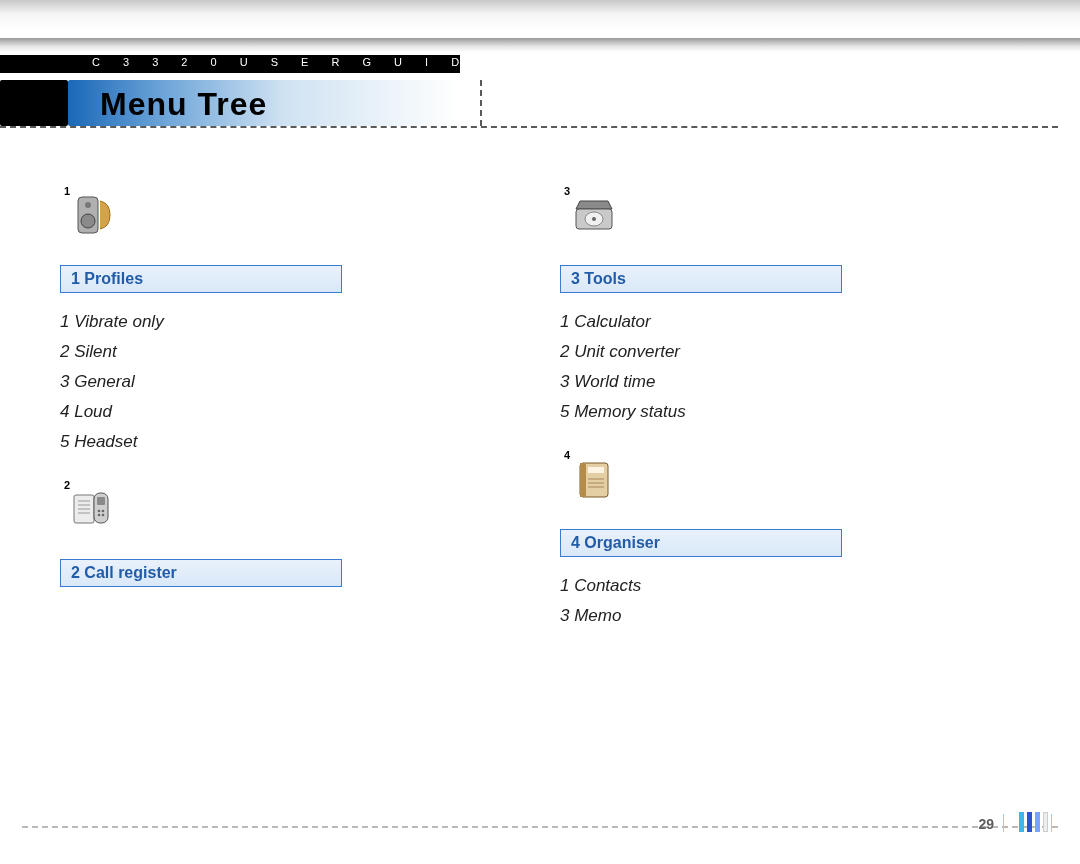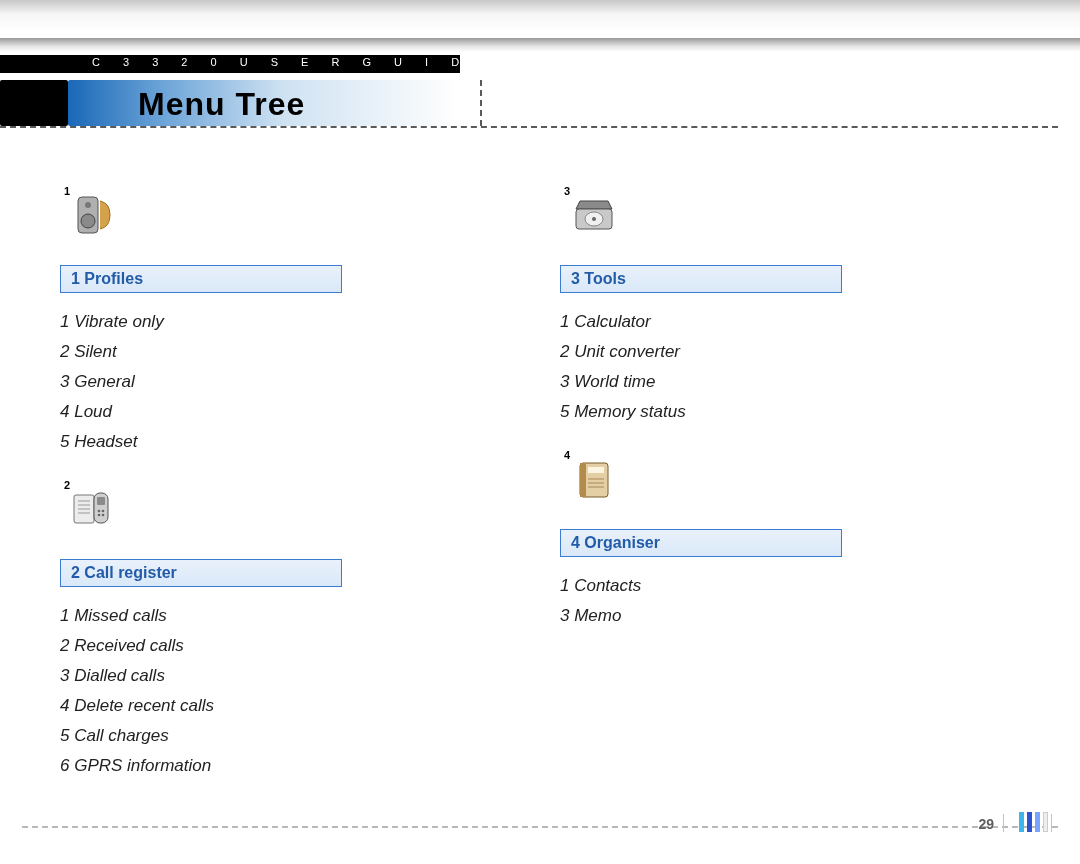--- a/index.html
+++ b/index.html
@@ -10,21 +10,21 @@
   .top-band{position:absolute;left:0;right:0;top:38px;height:14px;
     background:linear-gradient(to bottom,#999 0,#e5e5e5 60%,#fff 100%);}
   .black-strip{position:absolute;left:0;top:55px;width:460px;height:18px;background:#000;}
   .header-label{position:absolute;left:92px;top:56px;color:#fff;font-size:11px;letter-spacing:10px;}
   .dash-top{position:absolute;left:0;right:22px;top:126px;border-top:2px dashed #5a5a5a;}
   .dash-bottom{position:absolute;left:22px;right:22px;top:826px;border-top:2px dashed #b9b9b9;}
   .black-block{position:absolute;left:0;top:80px;width:68px;height:46px;background:#000;border-radius:2px;}
   .title-tab{position:absolute;left:68px;top:80px;width:392px;height:46px;
     background:linear-gradient(to right,#1a68b8 0%, #6fa6d9 25%, #cfe2f2 55%, #fff 100%);
     border-radius:2px;}
-  .title-text{position:absolute;left:100px;top:86px;font-size:32px;font-weight:700;color:#000;letter-spacing:1px;margin-left:38px;}
+  .title-text{position:absolute;left:100px;top:86px;font-size:32px;font-weight:700;color:#000;letter-spacing:1px;}
   .v-dash{position:absolute;top:80px;height:46px;border-left:2px dashed #5a5a5a;left:480px;}
   .content{position:absolute;left:60px;top:185px;right:40px;display:flex;gap:120px;}
   .col{width:380px;}
   .icon-wrap{position:relative;height:60px;}
   .icon-num{position:absolute;left:4px;top:0;font-size:11px;font-weight:700;color:#000;}
   .icon{width:48px;height:48px;margin-left:10px;margin-top:6px;}
   .section-head{width:260px;border:1px solid #3b7bd1;background:linear-gradient(to bottom,#e9f1fb 0,#d9e8f8 100%);
     color:#225ca8;font-weight:700;font-size:16px;padding:4px 10px;margin:20px 0 14px 0;}
   .list{font-size:17px;color:#222;line-height:30px;}
   .list div{white-space:nowrap;font-style:italic;}
@@ -84,28 +84,20 @@
             <line x1="8" y1="28" x2="20" y2="28" stroke="#999"></line>
           <rect x="24" y="8" width="14" height="30" rx="6" fill="#cfcfcf" stroke="#555"></rect>
           <rect x="27" y="12" width="8" height="8" rx="1" fill="#8a8a8a"></rect>
           <circle cx="29" cy="26" r="1.3" fill="#666"></circle>
             <circle cx="33" cy="26" r="1.3" fill="#666"></circle>
           <circle cx="29" cy="30" r="1.3" fill="#666"></circle>
             <circle cx="33" cy="30" r="1.3" fill="#666"></circle>
         </svg>
       </div>
       <div class="section-head">2 Call register</div>
-      <div class="list">
-        <div>1 Missed calls</div>
-        <div>2 Received calls</div>
-        <div>3 Dialled calls</div>
-        <div>4 Delete recent calls</div>
-        <div>5 Call charges</div>
-        <div>6 GPRS information</div>
-      </div>
     </div>
 
     <div class="col">
 
       <div class="icon-wrap">
         <span class="icon-num">3</span>
         <svg class="icon" viewBox="0 0 48 48">
           <path d="M6 18 h36 l-4 -8 h-28 z" fill="#8a8a8a" stroke="#444"></path>
           <rect x="6" y="18" width="36" height="20" rx="3" fill="#c9c9c9" stroke="#555"></rect>
           <ellipse cx="24" cy="28" rx="9" ry="7" fill="#f0f0f0" stroke="#888"></ellipse>

